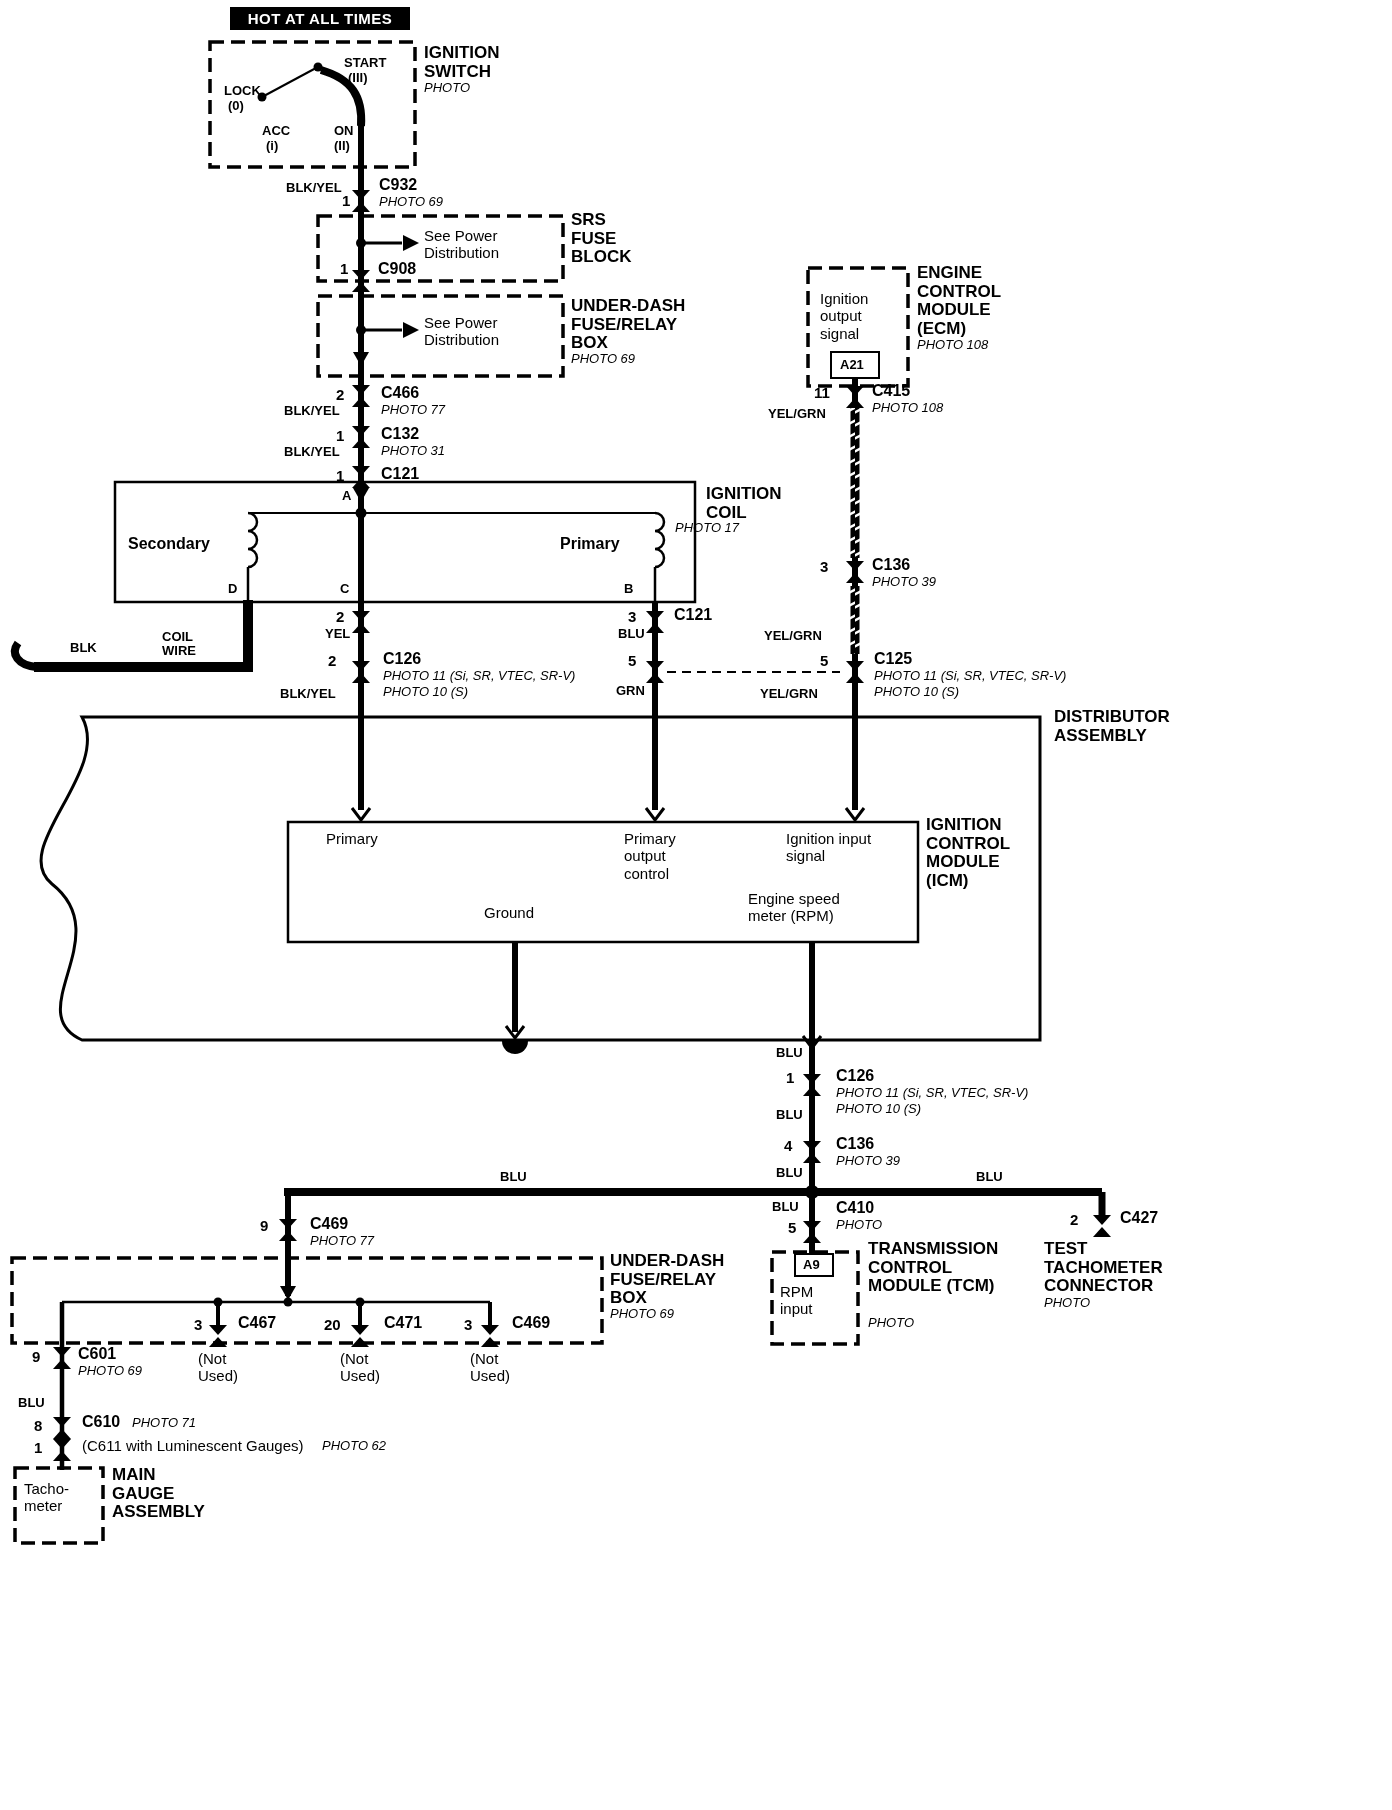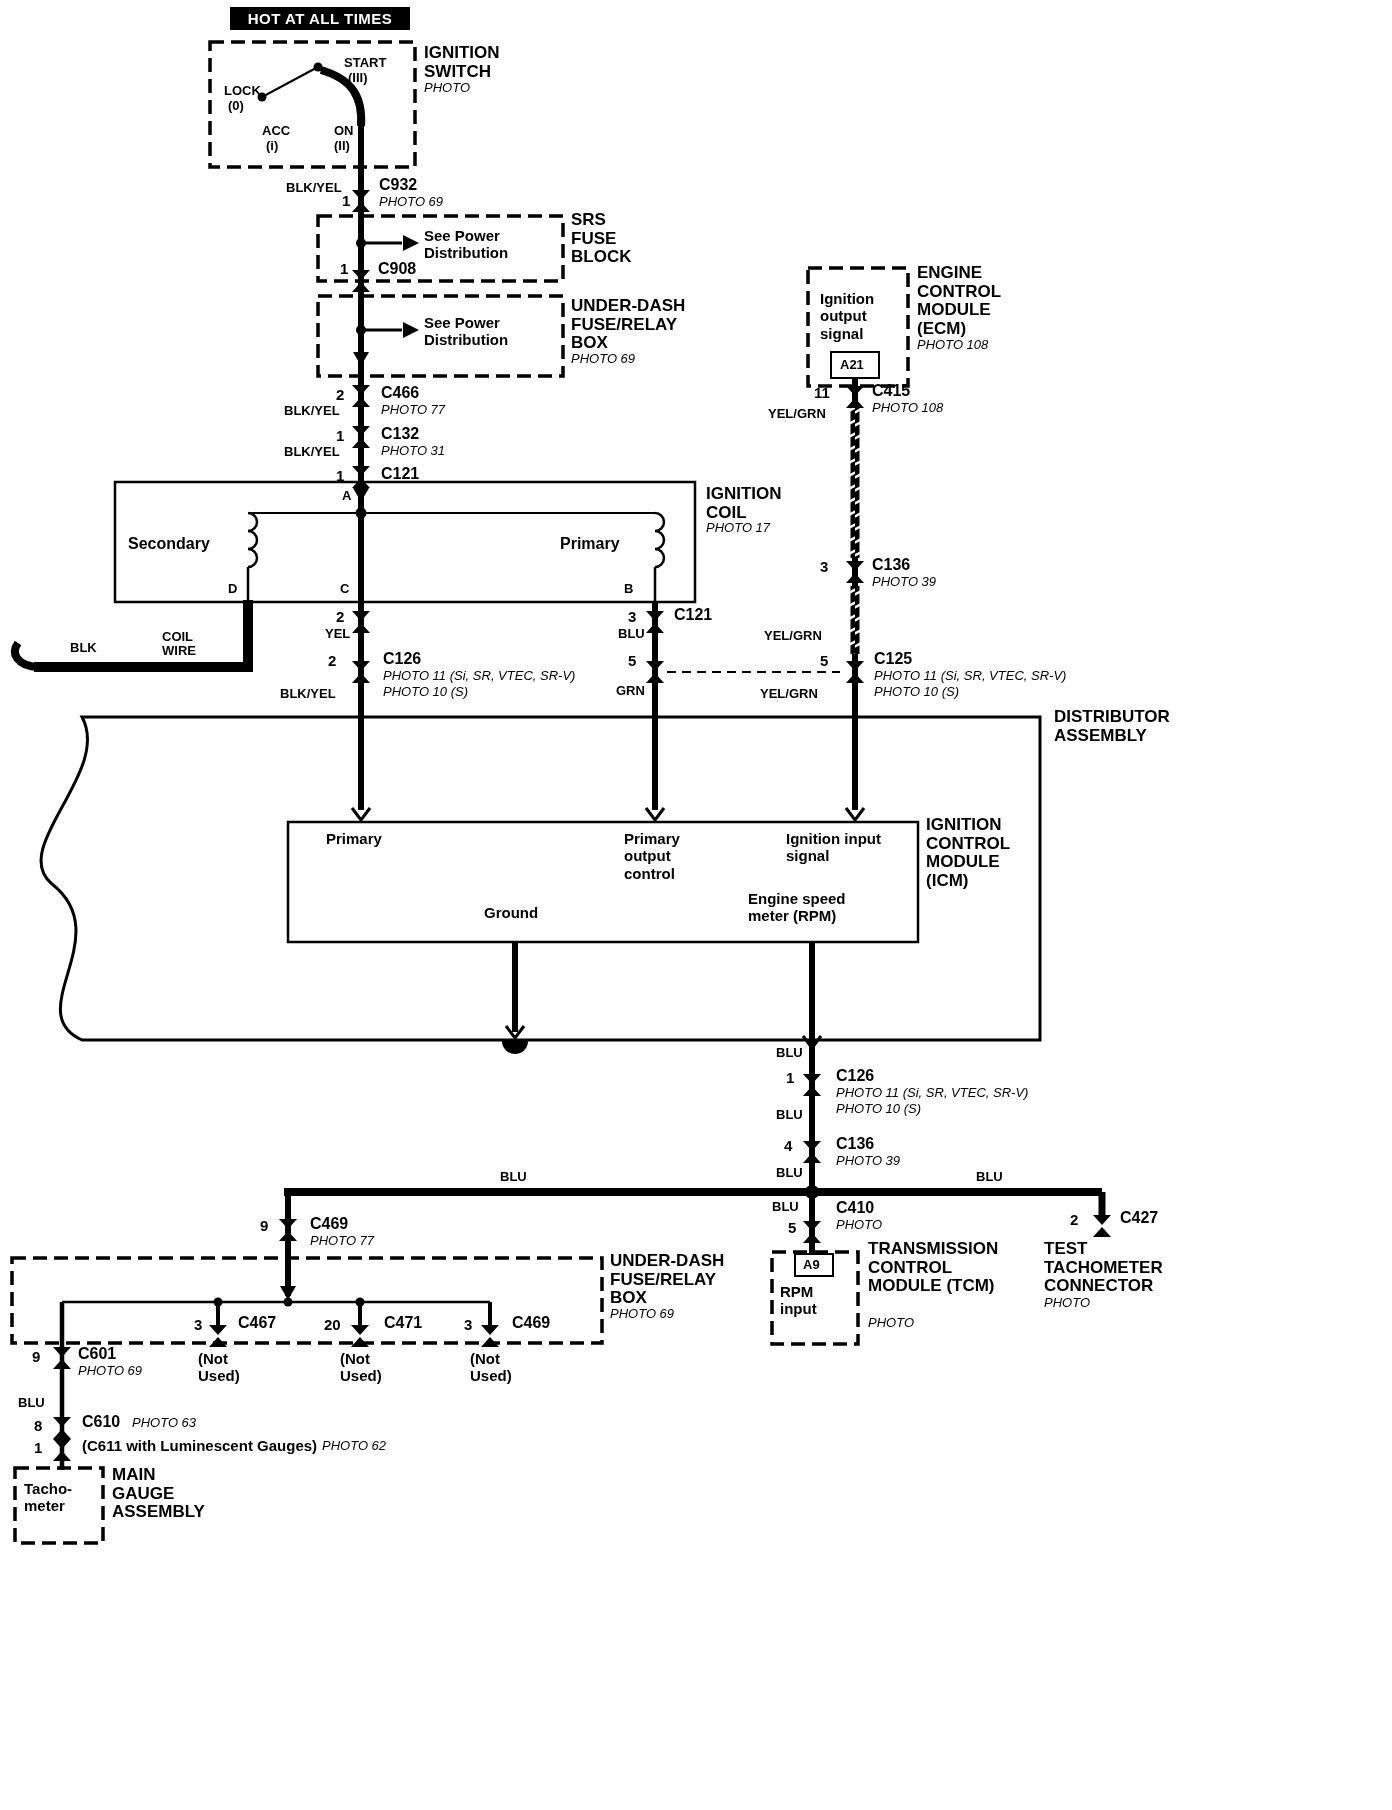--- a/index.html
+++ b/index.html
@@ -8,21 +8,21 @@
     position:relative; width:1392px; height:1810px; background:#fff;
     font-family:"Liberation Sans", sans-serif; color:#000; overflow:hidden;
   }
   .layer { position:absolute; left:0; top:0; }
   .t { position:absolute; white-space:normal; }
   .title  { font-weight:bold; font-size:17px; line-height:1.1; }
   .cname  { font-weight:bold; font-size:16px; line-height:1; }
   .pin    { font-weight:bold; font-size:15px; line-height:1; }
   .wc     { font-weight:bold; font-size:13px; line-height:1.1;text-align:center; }
   .ph     { font-style:italic; font-size:13px; line-height:1.15; }
-  .note   { font-size:15px; line-height:1.15;font-weight:bold; }
+  .note   { font-size:15px; line-height:1.15; }
   .pinletter { font-weight:bold; font-size:13px; line-height:1; }
   .hot { background:#000; color:#fff; font-weight:bold; font-size:15px;
          text-align:center; line-height:23px; height:23px; letter-spacing:.5px; }
   .ctr { text-align:left; }
 </style>
 </head>
 <body>
 
 <div class="canvas">
 
@@ -195,21 +195,21 @@
   <div class="t ph" style="left:381px;top:403px">PHOTO 77</div>
   <div class="t wc" style="left:284px;top:404px">BLK/YEL</div>
   <div class="t pin" style="left:336px;top:428px">1</div>
   <div class="t cname" style="left:381px;top:426px">C132</div>
   <div class="t ph" style="left:381px;top:444px">PHOTO 31</div>
   <div class="t wc" style="left:284px;top:445px">BLK/YEL</div>
   <div class="t pin" style="left:336px;top:468px">1</div>
   <div class="t cname" style="left:381px;top:466px">C121</div>
 
   <div class="t title" style="left:706px;top:485px;width:110px">IGNITION COIL</div>
-  <div class="t ph" style="left:706px;top:521px">PHOTO 17</div>
+  <div class="t ph" style="left:675px;top:521px">PHOTO 17</div>
   <div class="t pinletter" style="left:342px;top:489px">A</div>
   <div class="t cname" style="left:128px;top:536px">Secondary</div>
   <div class="t cname" style="left:560px;top:536px">Primary</div>
   <div class="t pinletter" style="left:228px;top:582px">D</div>
   <div class="t pinletter" style="left:340px;top:582px">C</div>
   <div class="t pinletter" style="left:624px;top:582px">B</div>
 
   <div class="t pin" style="left:336px;top:609px">2</div>
   <div class="t wc" style="left:325px;top:627px">YEL</div>
   <div class="t pin" style="left:628px;top:609px">3</div>
@@ -282,21 +282,21 @@
   <div class="t note" style="left:340px;top:1350px;width:60px">(Not Used)</div>
   <div class="t note" style="left:470px;top:1350px;width:60px">(Not Used)</div>
 
   <div class="t pin" style="left:32px;top:1349px">9</div>
   <div class="t cname" style="left:78px;top:1346px">C601</div>
   <div class="t ph" style="left:78px;top:1364px">PHOTO 69</div>
   <div class="t wc" style="left:18px;top:1396px">BLU</div>
   <div class="t pin" style="left:34px;top:1418px">8</div>
   <div class="t pin" style="left:34px;top:1440px">1</div>
   <div class="t cname" style="left:82px;top:1414px">C610</div>
-  <div class="t ph" style="left:132px;top:1416px">PHOTO 63</div>
+  <div class="t ph" style="left:132px;top:1416px">PHOTO 71</div>
   <div class="t note" style="left:82px;top:1437px">(C611 with Luminescent Gauges)</div>
   <div class="t ph" style="left:322px;top:1439px">PHOTO 62</div>
 
   <div class="t note" style="left:24px;top:1480px">Tacho-</div>
   <div class="t note" style="left:24px;top:1497px">meter</div>
   <div class="t title" style="left:112px;top:1466px;width:110px">MAIN GAUGE ASSEMBLY</div>
 
   <div class="t wc" style="left:772px;top:1200px">BLU</div>
   <div class="t pin" style="left:788px;top:1220px">5</div>
   <div class="t cname" style="left:836px;top:1200px">C410</div>

